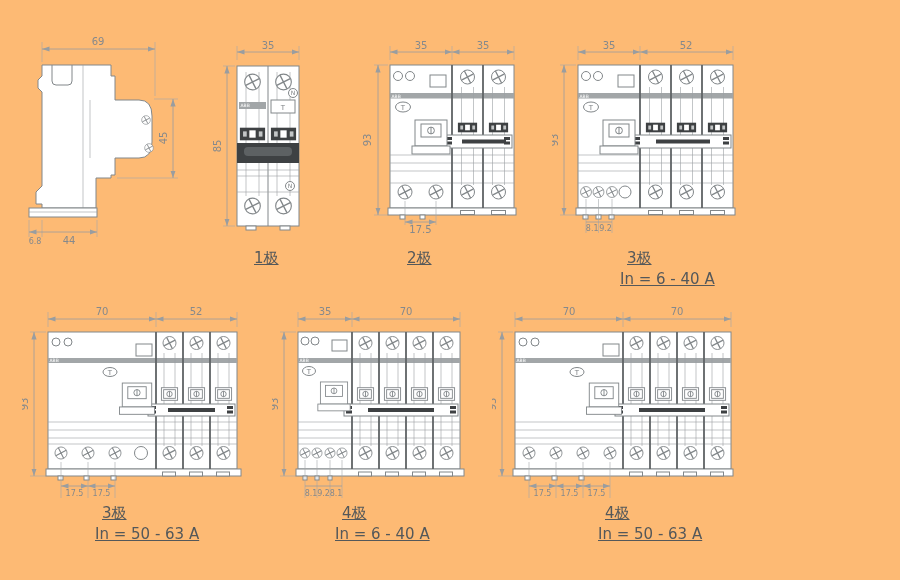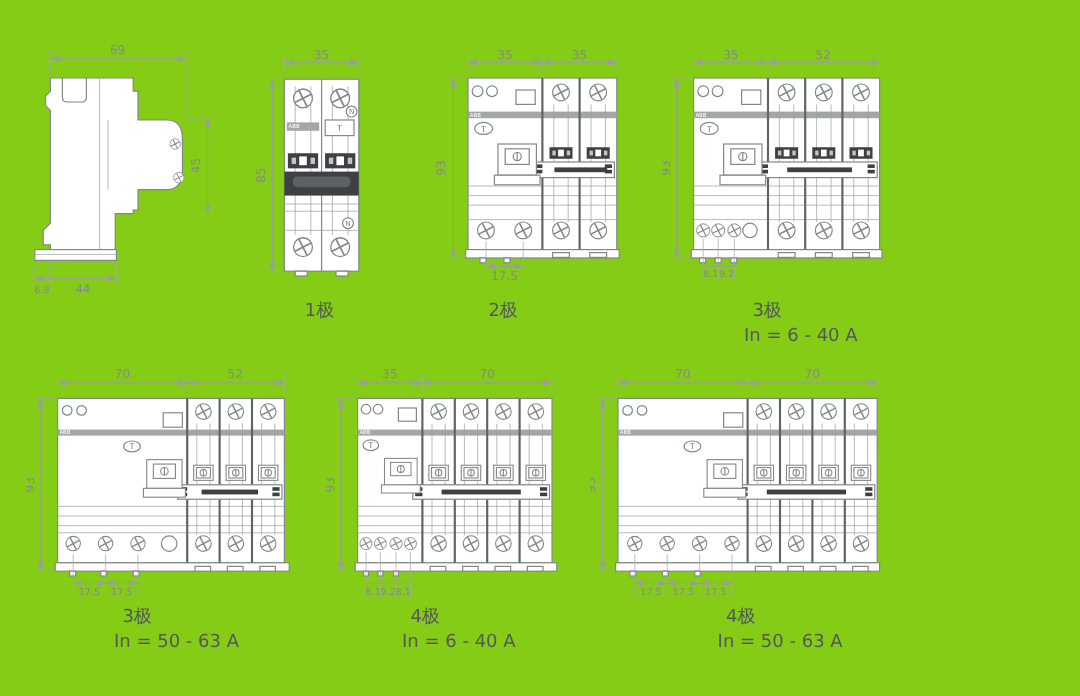--- a/index.html
+++ b/index.html
@@ -1,19 +1,19 @@
 <!DOCTYPE html>
 <html><head>
 <meta charset="utf-8">
 <style>
   html,body{margin:0;padding:0;background:#fff;}
-  .canvas{position:relative;width:900px;height:580px;background:#84cc16;overflow:hidden;
+  .canvas{position:relative;width:900px;height:580px;background:#fdba74;overflow:hidden;
           font-family:"DejaVu Sans","Liberation Sans",sans-serif;}
   .draw{position:absolute;}
-  .cap{position:absolute;color:#54585a;font-size:15px;line-height:21px;white-space:nowrap;}
+  .cap{position:absolute;color:#54585a;font-size:15px;line-height:21px;white-space:nowrap;text-decoration:underline;}
   .cap .l1{padding-left:7px;}
   
   .ln{stroke:#82878a;stroke-width:1;fill:none;}
   .lnt{stroke:#9ba0a2;stroke-width:.6;fill:none;}
   .sep{stroke:#5f6365;stroke-width:1.8;fill:none;}
   .wf{fill:#ffffff;}
   .dk{fill:#3e4143;stroke:none;}
   .band{fill:#a2a6a8;stroke:none;}
   .dim{stroke:#999da0;stroke-width:.8;fill:none;}
   .ext{stroke:#a5a9ac;stroke-width:.6;fill:none;}

